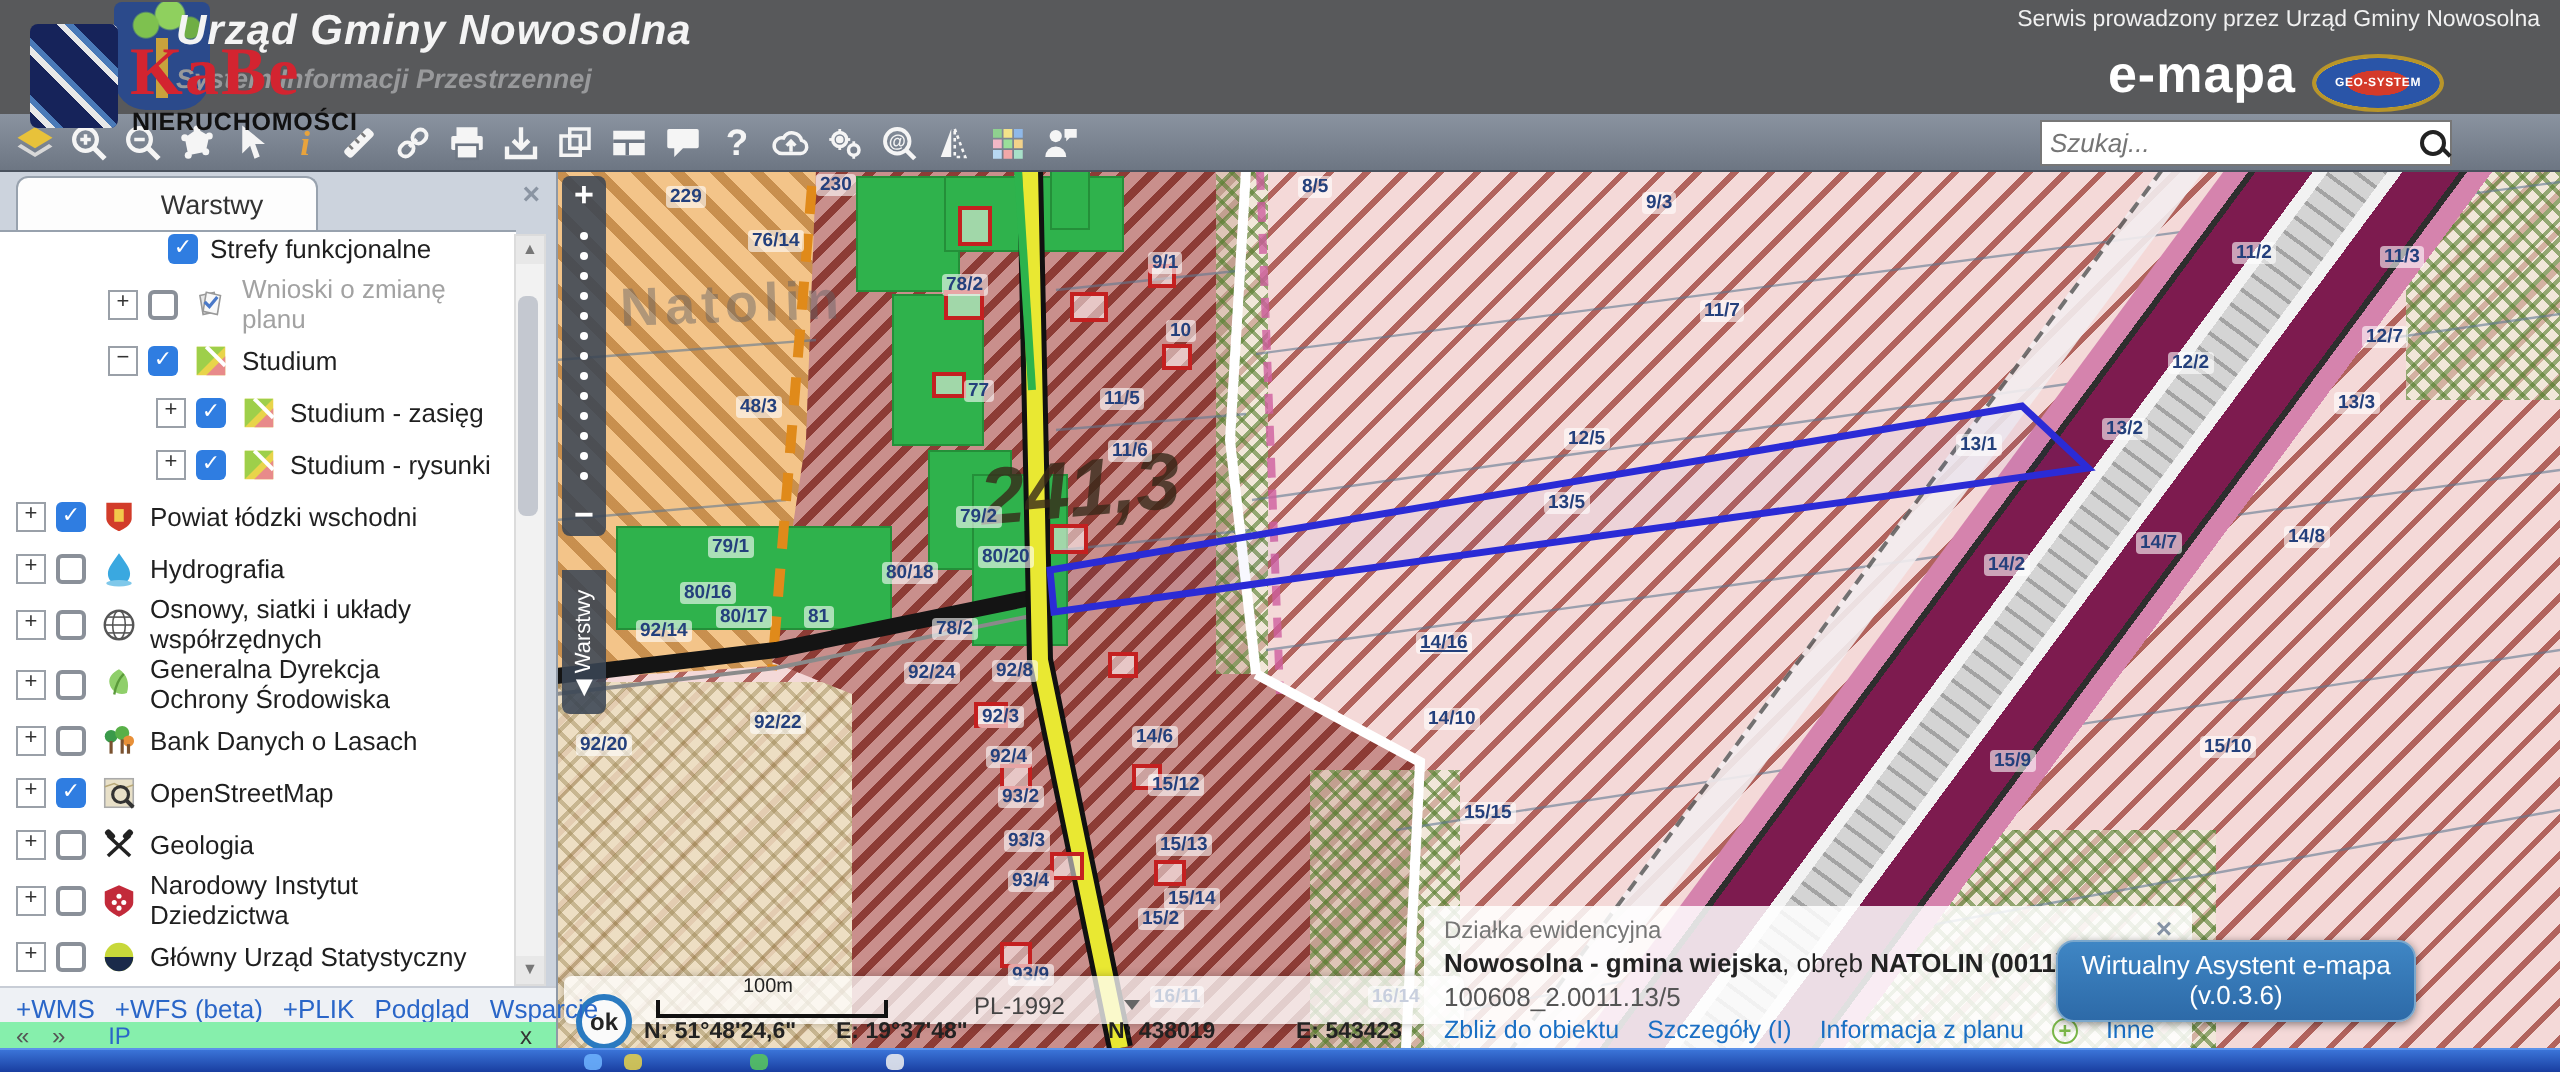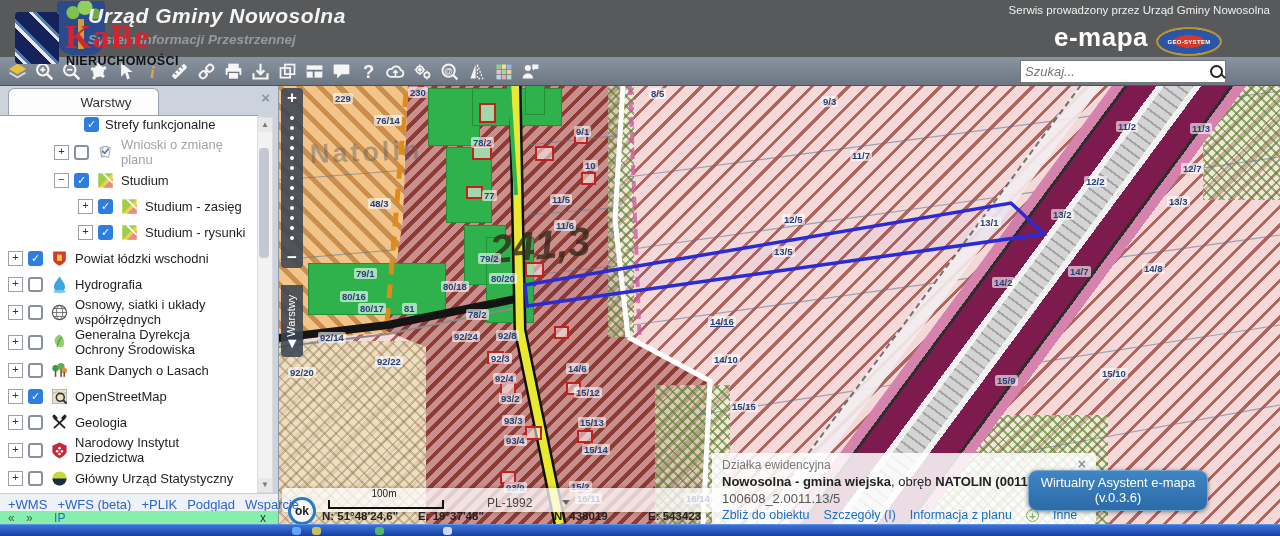--- a/index.html
+++ b/index.html
@@ -601,37 +601,37 @@
       <span class="plabel" style="left: 90px; top: 113px;">48/3</span>
       <span class="plabel" style="left: 193px; top: 52px;">78/2</span>
       <span class="plabel" style="left: 204px; top: 105px;">77</span>
       <span class="plabel" style="left: 200px; top: 168px;">79/2</span>
       <span class="plabel" style="left: 76px; top: 183px;">79/1</span>
       <span class="plabel" style="left: 62px; top: 206px;">80/16</span>
       <span class="plabel" style="left: 80px; top: 218px;">80/17</span>
       <span class="plabel" style="left: 124px; top: 218px;">81</span>
       <span class="plabel" style="left: 163px; top: 196px;">80/18</span>
       <span class="plabel" style="left: 211px; top: 188px;">80/20</span>
-      <span class="plabel" style="left: 40px; top: 247px;">92/14</span>
+      <span class="plabel" style="left: 40px; top: 225px;">92/14</span>
       <span class="plabel" style="left: 188px; top: 224px;">78/2</span>
       <span class="plabel" style="left: 174px; top: 246px;">92/24</span>
       <span class="plabel" style="left: 218px; top: 245px;">92/8</span>
       <span class="plabel" style="left: 211px; top: 268px;">92/3</span>
       <span class="plabel" style="left: 215px; top: 288px;">92/4</span>
       <span class="plabel" style="left: 221px; top: 308px;">93/2</span>
       <span class="plabel" style="left: 224px; top: 330px;">93/3</span>
       <span class="plabel" style="left: 226px; top: 350px;">93/4</span>
       <span class="plabel" style="left: 226px; top: 397px;">93/9</span>
       <span class="plabel" style="left: 10px; top: 282px;">92/20</span>
       <span class="plabel" style="left: 97px; top: 271px;">92/22</span>
       <span class="plabel" style="left: 288px; top: 278px;">14/6</span>
       <span class="plabel" style="left: 296px; top: 302px;">15/12</span>
       <span class="plabel" style="left: 300px; top: 332px;">15/13</span>
       <span class="plabel" style="left: 304px; top: 359px;">15/14</span>
-      <span class="plabel" style="left: 291px; top: 396px;">15/2</span>
+      <span class="plabel" style="left: 291px; top: 369px;">15/2</span>
       <span class="plabel" style="left: 297px; top: 408px;">16/11</span>
       <span class="plabel" style="left: 406px; top: 408px;">16/14</span>
       <span class="plabel" style="left: 371px; top: 3px;">8/5</span>
       <span class="plabel" style="left: 543px; top: 11px;">9/3</span>
       <span class="plabel" style="left: 296px; top: 41px;">9/1</span>
       <span class="plabel" style="left: 305px; top: 75px;">10</span>
       <span class="plabel" style="left: 272px; top: 109px;">11/5</span>
       <span class="plabel" style="left: 276px; top: 135px;">11/6</span>
       <span class="plabel" style="left: 572px; top: 65px;">11/7</span>
       <span class="plabel" style="left: 504px; top: 129px;">12/5</span>

